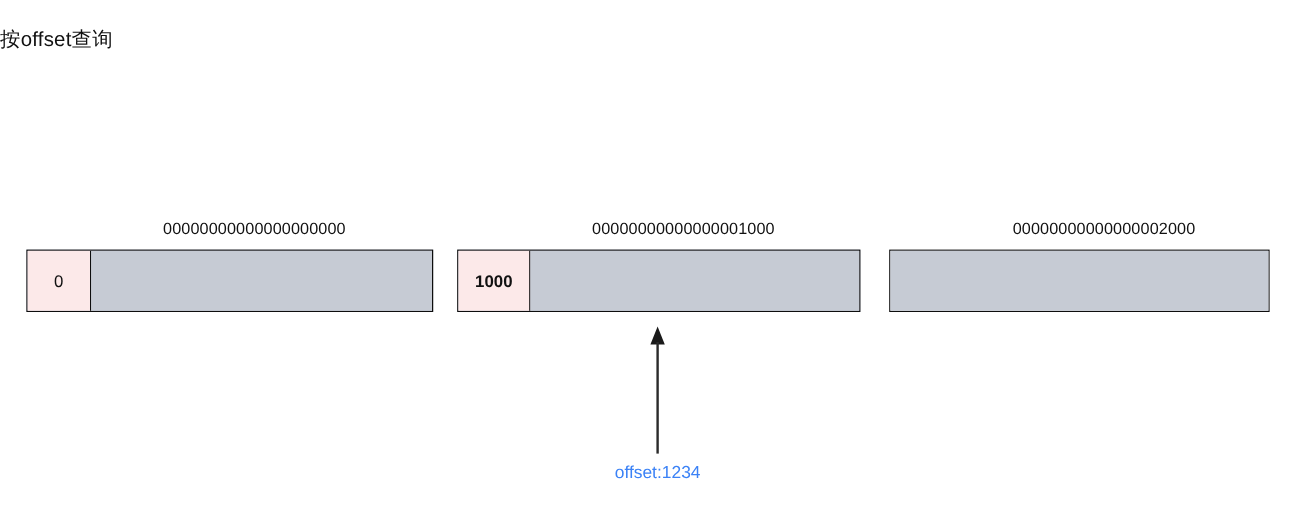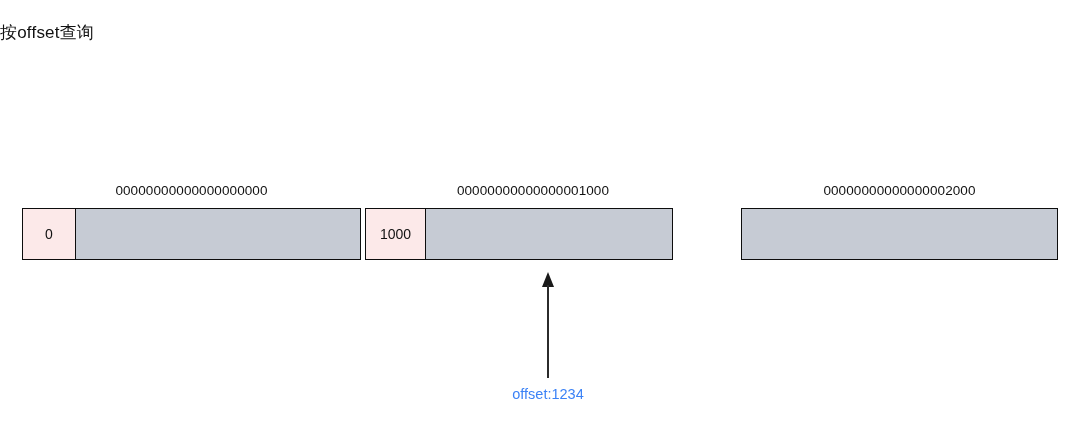--- a/index.html
+++ b/index.html
@@ -29,20 +29,21 @@
     text-align: left;
     font-size: 17px;
     line-height: 26px;
     color: #111111;
     letter-spacing: 0.2px;
   }
 
   
   .segment {
     position: absolute;
+    padding-left: 41px;
   }
   .segment-label {
     position: absolute;
     left: 0;
     top: 0;
     width: 100%;
     text-align: center;
     font-size: 13.5px;
     line-height: 18px;
     color: #111111;
@@ -119,23 +120,23 @@
   <div class="diagram-title">按offset查询</div>
 
   <div class="segment" style="left:22px; top:182px; width:339px; height:78px;">
     <div class="segment-label">00000000000000000000</div>
     <div class="segment-box" style="width:339px;">
       <div class="segment-index" style="width:53px;">0</div>
       <div class="segment-body"></div>
     </div>
   </div>
 
-  <div class="segment" style="left:365px; top:182px; width:336px; height:78px;">
+  <div class="segment" style="left:381px; top:182px; width:336px; height:78px;">
     <div class="segment-label">00000000000000001000</div>
-    <div class="segment-box" style="width:308px;">
+    <div class="segment-box" style="width:336px;font-weight:bold;">
       <div class="segment-index" style="width:60px;">1000</div>
       <div class="segment-body"></div>
     </div>
   </div>
 
   <div class="segment" style="left:741px; top:182px; width:317px; height:78px;">
     <div class="segment-label">00000000000000002000</div>
     <div class="segment-box" style="width:317px;">
       <div class="segment-body"></div>
     </div>

